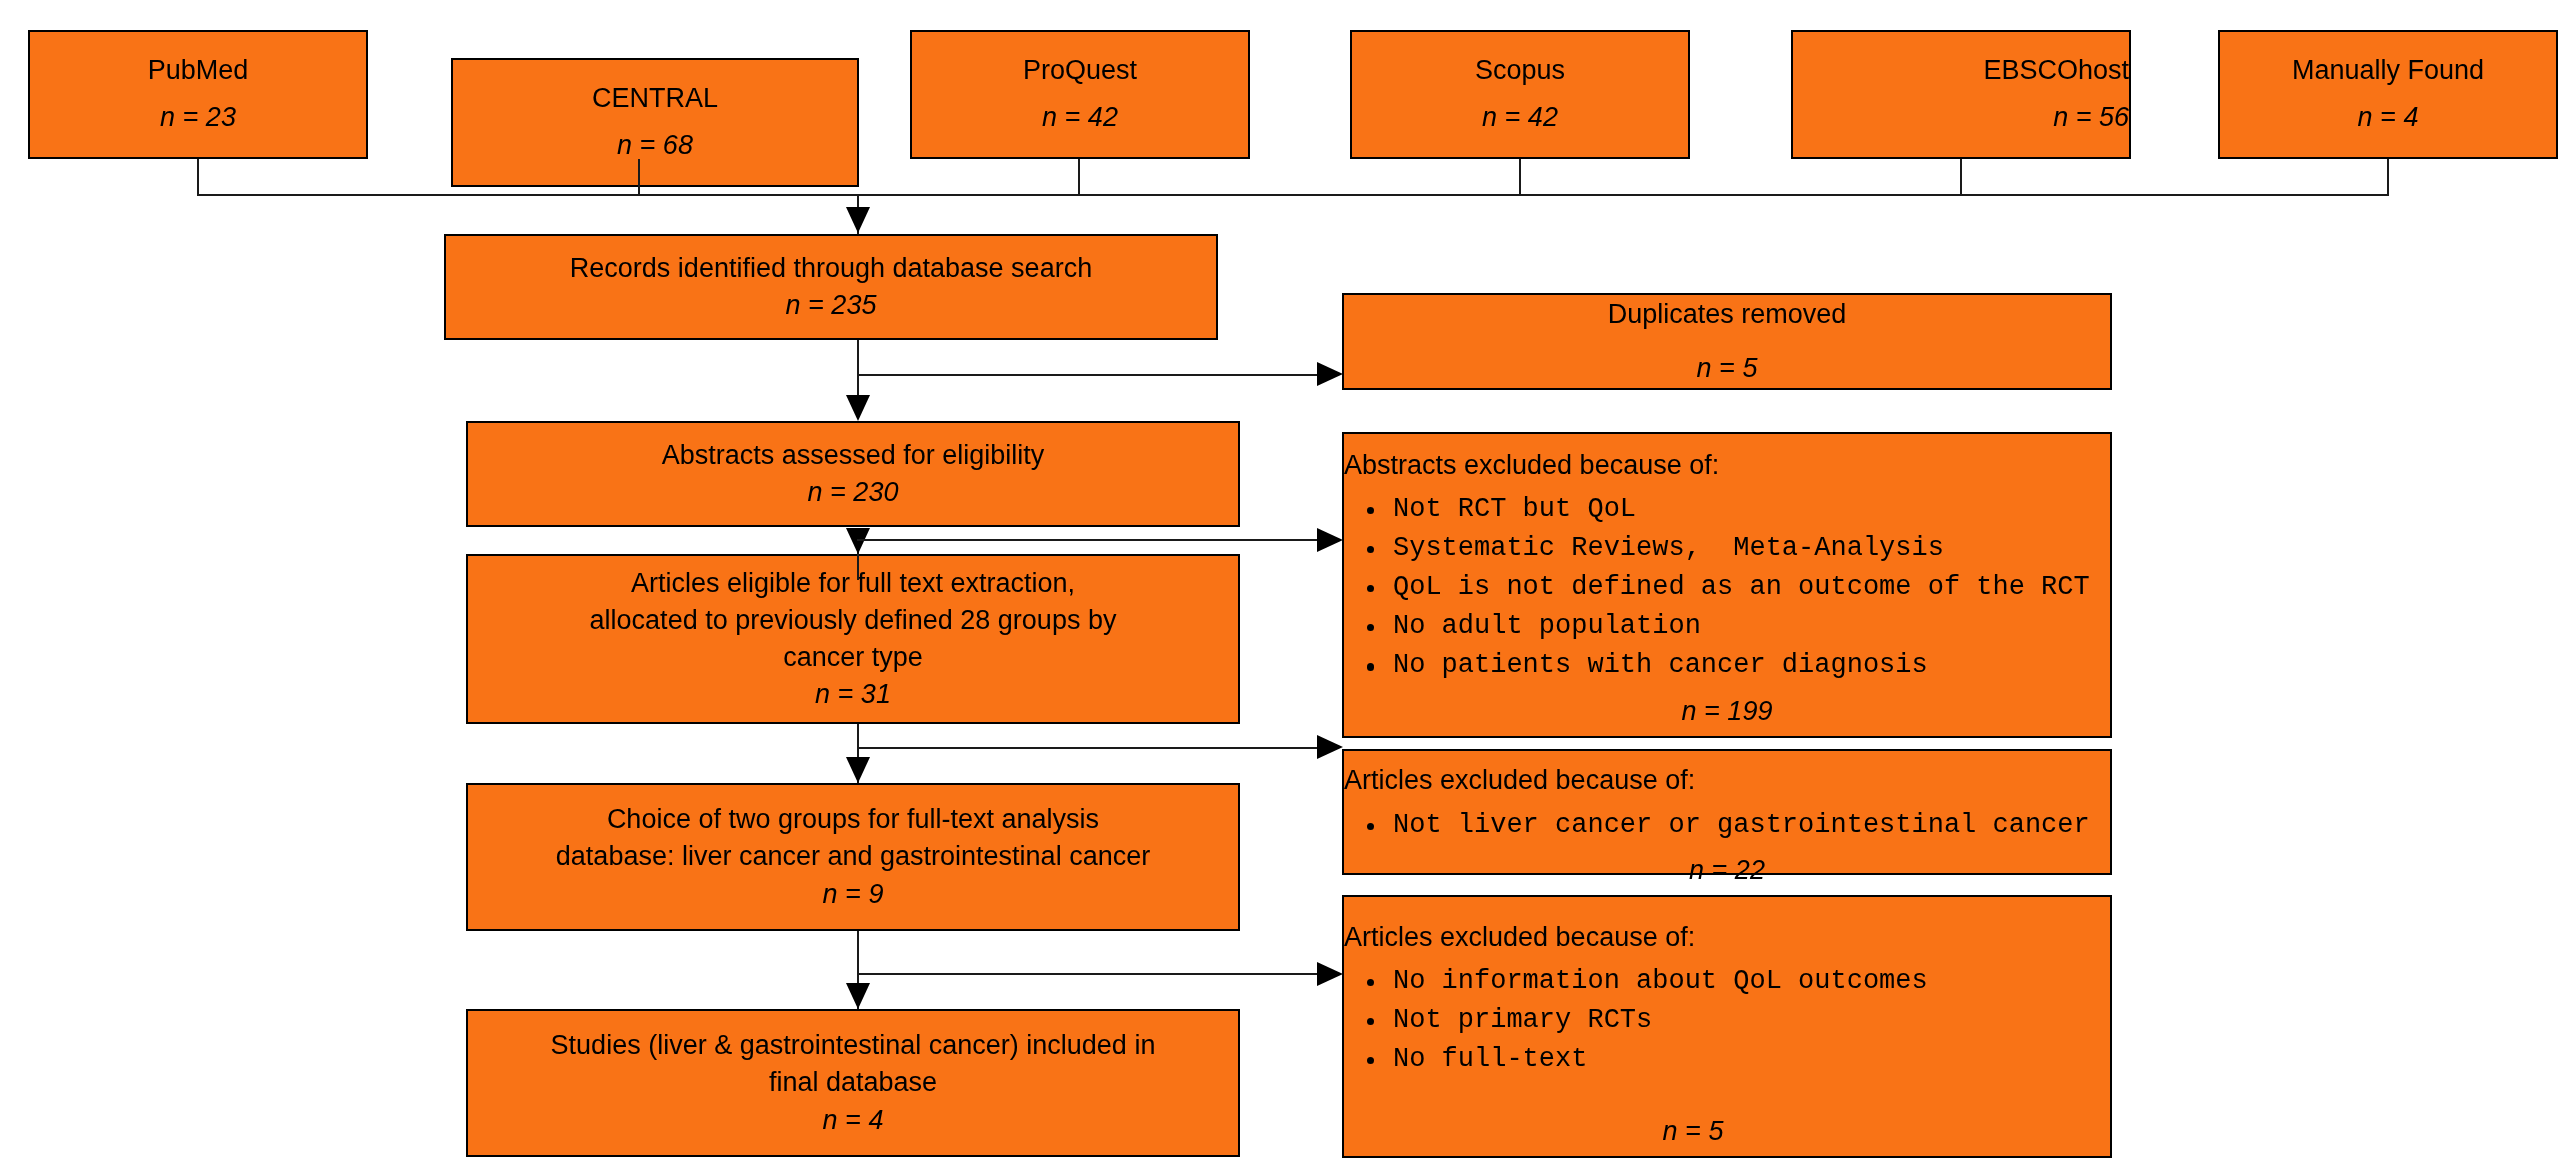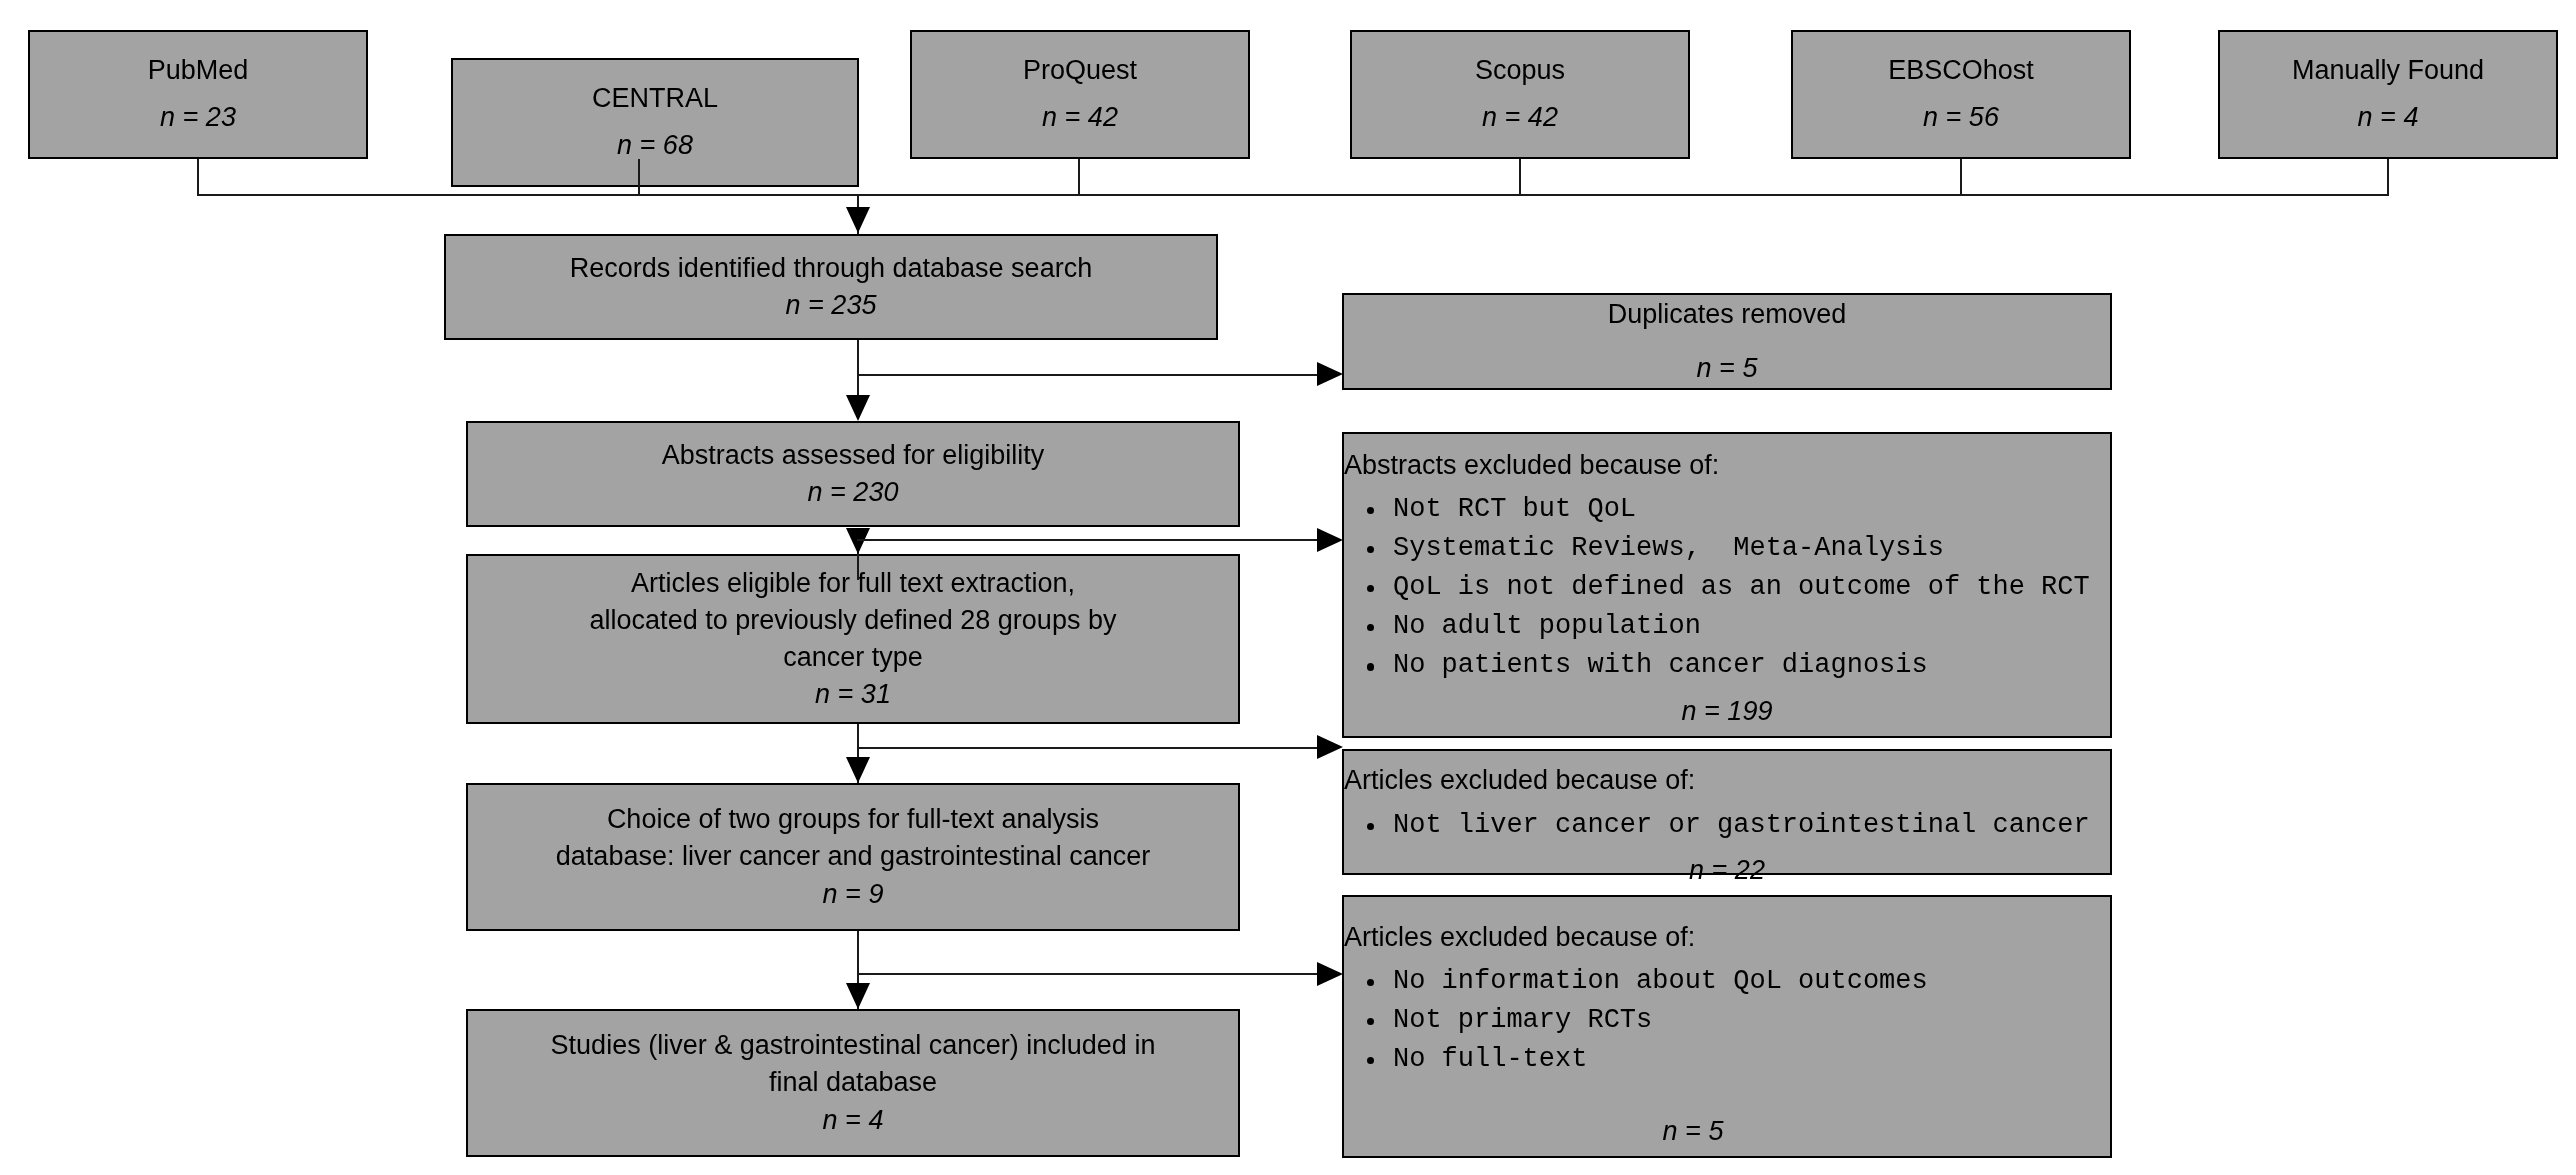--- a/index.html
+++ b/index.html
@@ -13,21 +13,21 @@
     height: 1176px;
     background: #ffffff;
     font-family: "Liberation Sans", "DejaVu Sans", sans-serif;
     overflow: hidden;
   }
   
   .box {
     position: absolute;
     box-sizing: border-box;
     border: 2.8px solid #000000;
-    background: #a3a3a3;
+    background: #f97316;
     display: flex;
     flex-direction: column;
     justify-content: center;
     color: #000000;
     font-size: 27px;
     line-height: 1.38;
     text-align: center;
   }
   .box .line { display: block; white-space: pre; }
   .box .n { display: block; white-space: pre; }
@@ -129,21 +129,21 @@
   <div class="box" style="left:910px; top:29.5px; width:340px; height:129px;">
     <span class="src-title">ProQuest</span>
     <span class="src-n"><i>n = 42</i></span>
   </div>
 
   <div class="box" style="left:1350px; top:29.5px; width:340px; height:129px;">
     <span class="src-title">Scopus</span>
     <span class="src-n"><i>n = 42</i></span>
   </div>
 
-  <div class="box" style="left:1791px; top:29.5px; width:340px; height:129px;">
+  <div class="box" style="left:1791px; top:29.5px; width:340px; height:129px;text-align:right;">
     <span class="src-title">EBSCOhost</span>
     <span class="src-n"><i>n = 56</i></span>
   </div>
 
   <div class="box" style="left:2218px; top:29.5px; width:340px; height:129px;">
     <span class="src-title">Manually Found</span>
     <span class="src-n"><i>n = 4</i></span>
   </div>
 
   <div class="vline" style="left:197px;  top:159px; height:37px;"></div>

